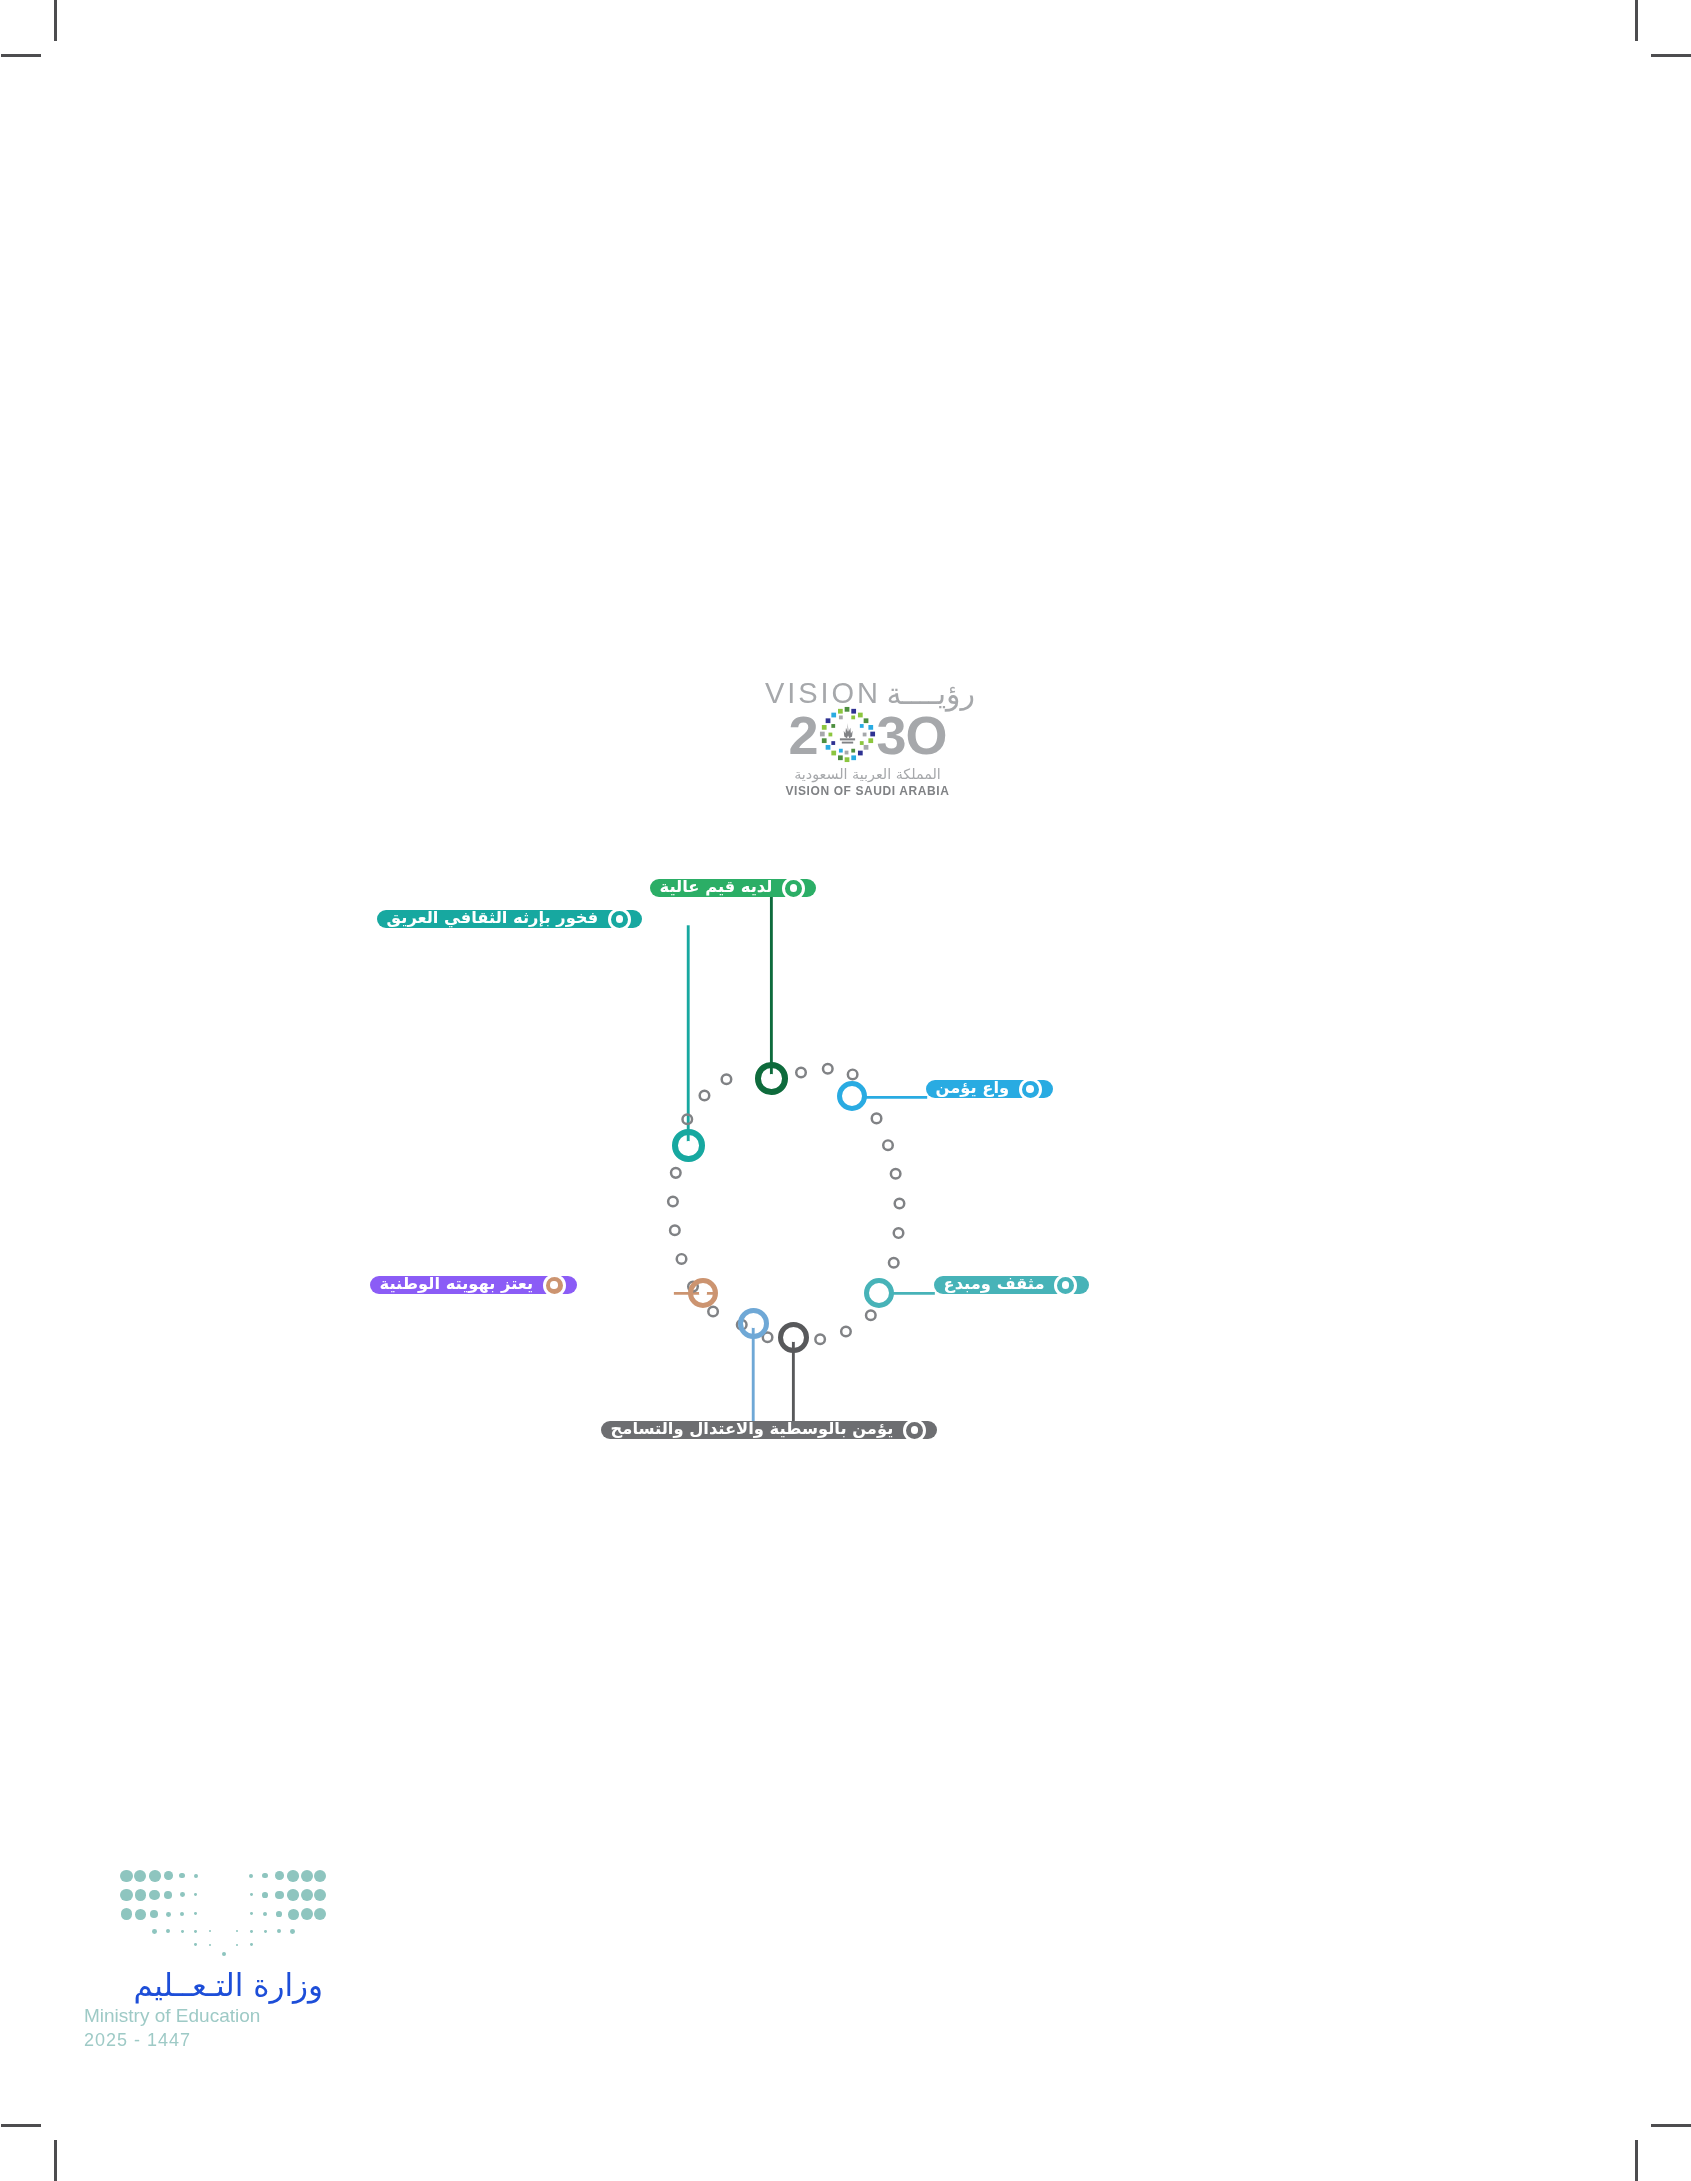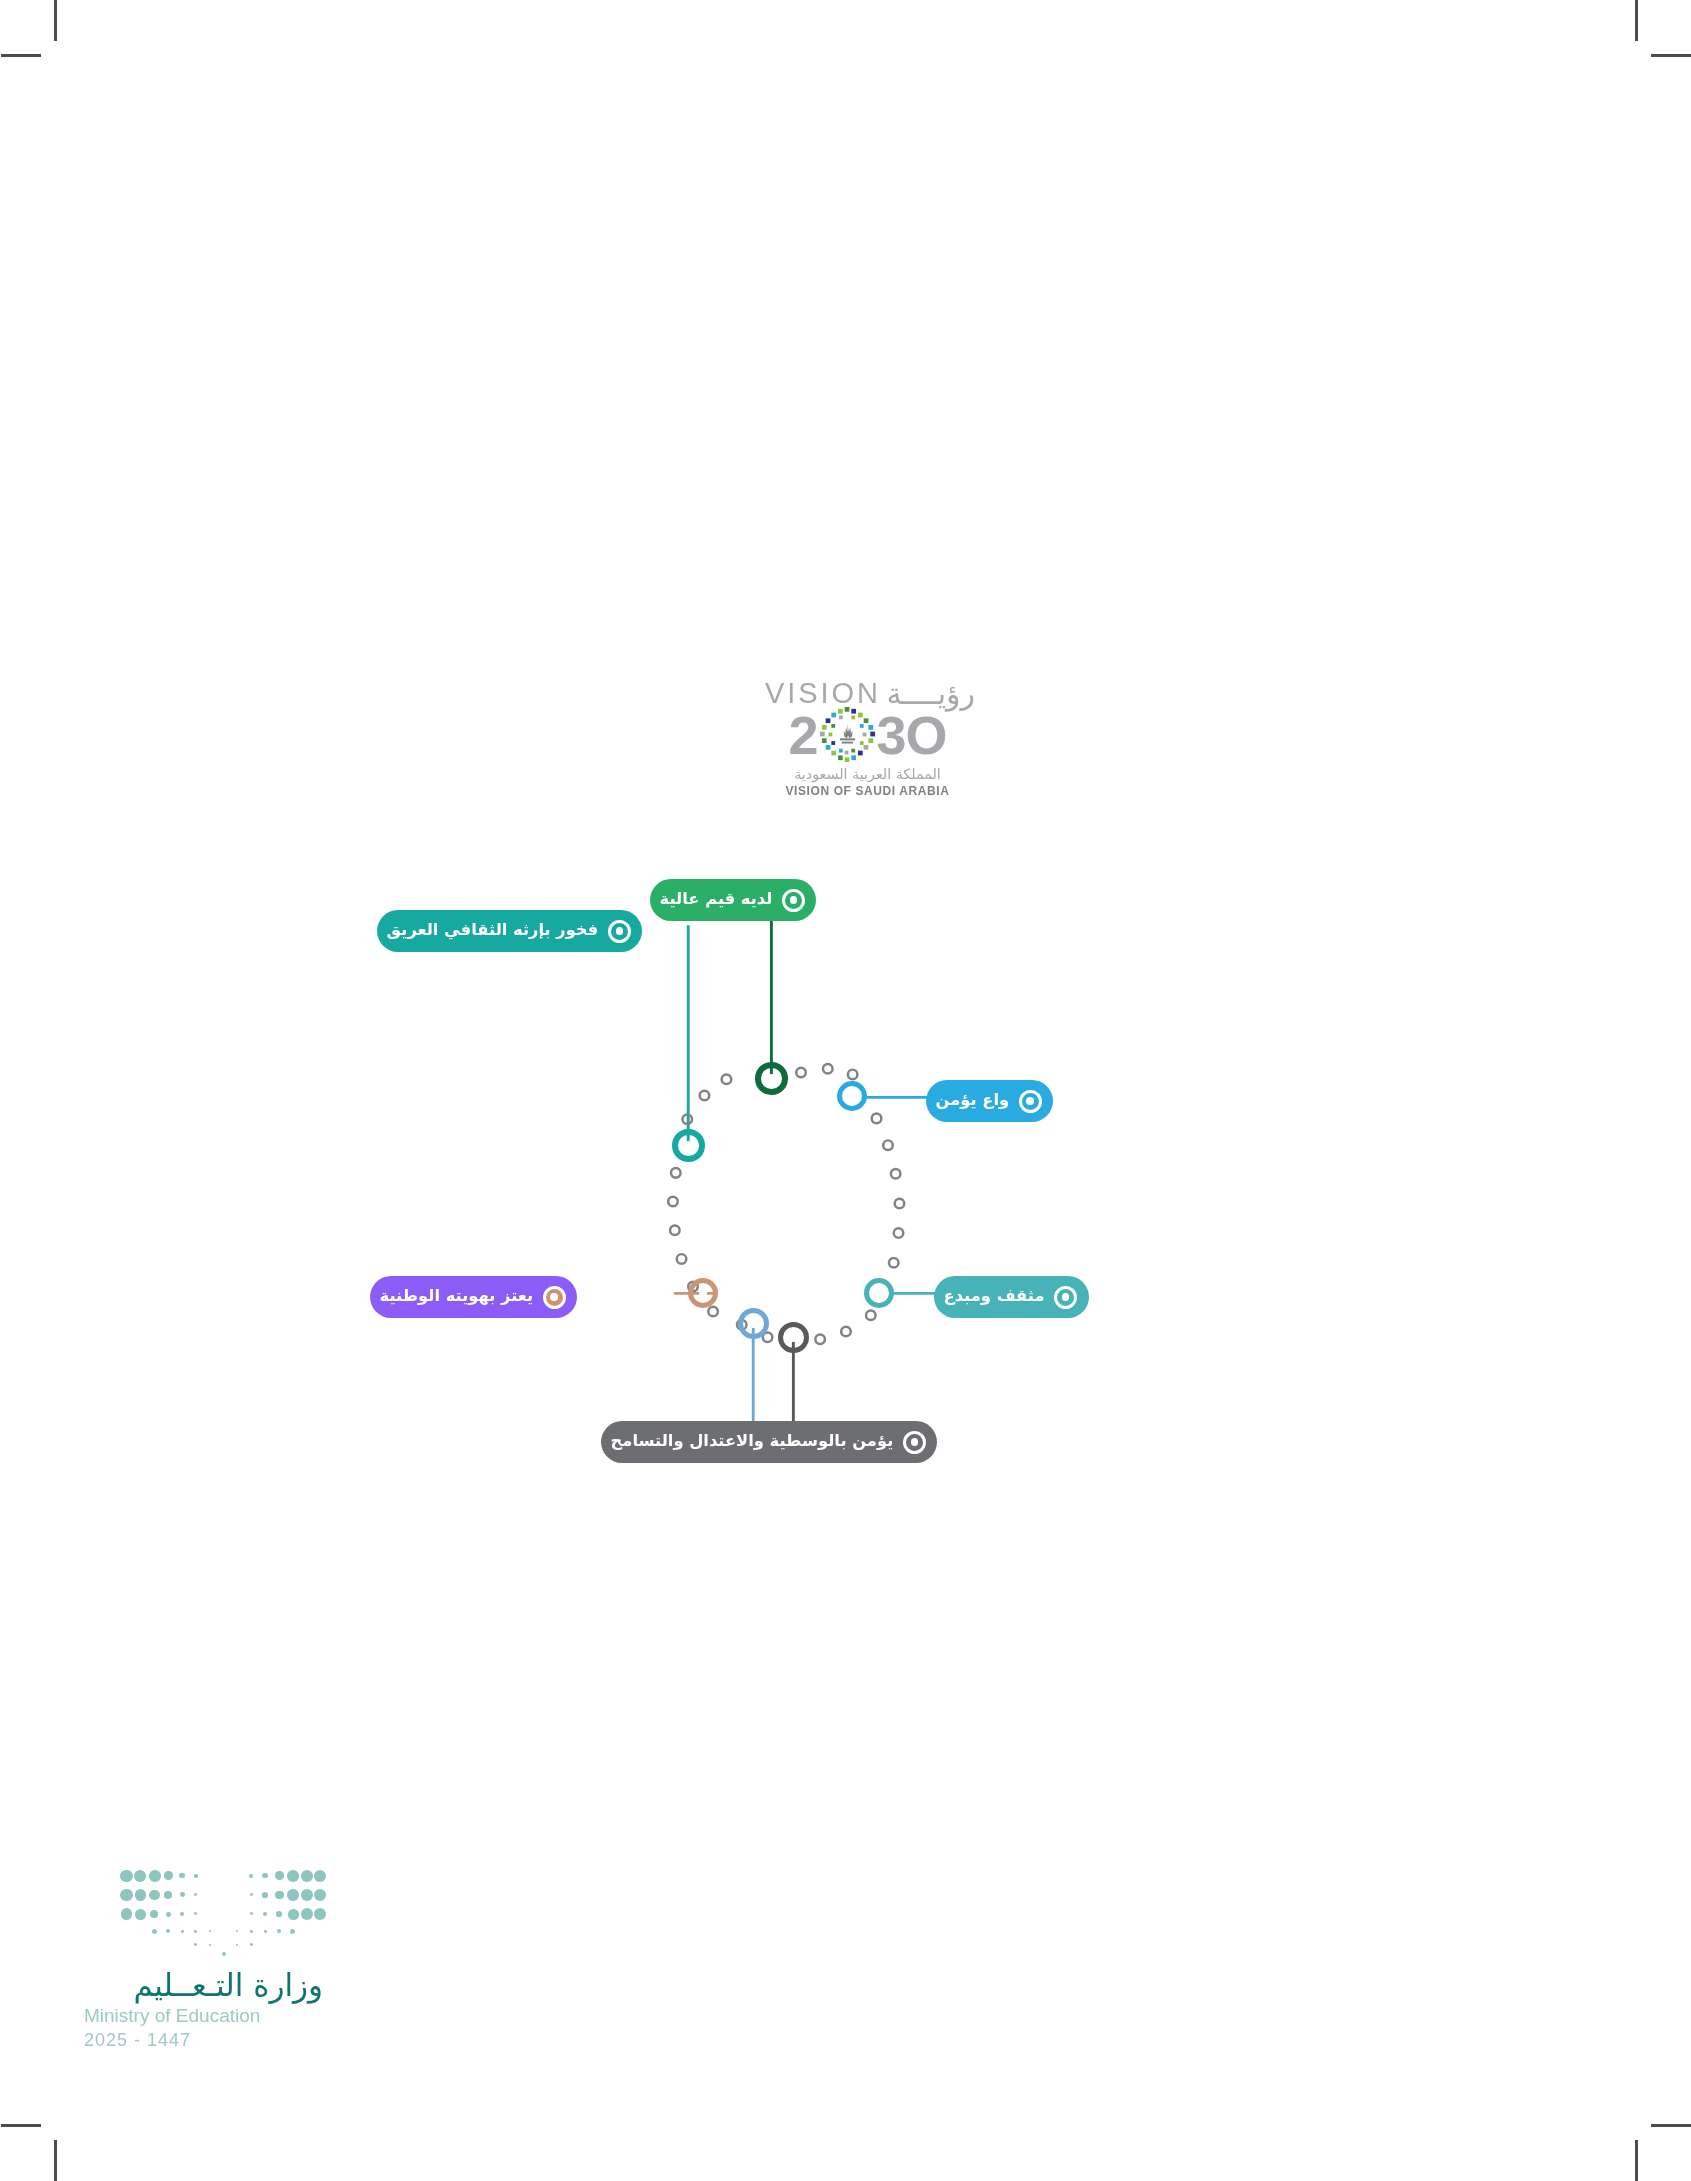--- a/index.html
+++ b/index.html
@@ -40,21 +40,21 @@
   .vision-row3{position:absolute;top:92px;left:0;width:215px;text-align:center;}
   .v-ar2{font-size:14.3px;color:#a6a8ab;font-family:"DejaVu Sans",sans-serif;}
   .v-en2{font-size:12px;color:#808285;letter-spacing:0.6px;direction:ltr;
          font-family:"Liberation Sans",sans-serif;font-weight:700;margin-top:1.9px;}
 
   
   .diagram{position:absolute;left:411px;top:841px;width:889px;height:593px;}
   .diagram svg{position:absolute;left:0;top:0;}
 
   .pill{position:absolute;display:flex;align-items:center;direction:rtl;
-        border-radius:21px;height:42px;box-sizing:border-box;
+        border-radius:21px;height:18px;box-sizing:border-box;
         padding:0 11.5px 0 9.6px;white-space:nowrap;}
   .pill .ptext{color:#ffffff;font-weight:700;font-size:16.3px;
         font-family:"DejaVu Sans",sans-serif;line-height:1;padding-bottom:1.9px;}
   .pill .pdot{width:23px;height:23px;border-radius:50%;
         border:3.8px solid #ffffff;box-sizing:border-box;
         display:flex;align-items:center;justify-content:center;
         margin-left:9.6px;flex:0 0 auto;}
   .pill .pdot i{display:block;width:7.6px;height:7.6px;border-radius:50%;background:#fff;}
 
   
@@ -62,21 +62,21 @@
         display:flex;align-items:center;justify-content:center;}
   .node i{display:block;border-radius:50%;background:#fff;}
 
   .center-word{position:absolute;left:0;top:0;width:100%;text-align:center;
         color:#17A8A0;font-weight:700;font-family:"DejaVu Sans",sans-serif;}
 
   
   .moe{position:absolute;left:84px;top:1869px;width:239px;height:210px;}
   .moe-dots{position:relative;width:206px;height:81px;}
   .moe-dots span{position:absolute;border-radius:50%;background:#8ec5bf;}
-  .moe-ar{margin-top:17px;font-size:31px;color:#0f766e;direction:rtl;
+  .moe-ar{margin-top:17px;font-size:31px;color:#1d4ed8;direction:rtl;
           font-family:"DejaVu Sans",sans-serif;letter-spacing:0px;}
   .moe-en{font-size:19px;color:#9ecac6;direction:ltr;margin-top:1.9px;
           font-family:"Liberation Sans",sans-serif;}
   .moe-yr{font-size:18px;color:#9ecac6;direction:ltr;margin-top:2.9px;
           font-family:"Liberation Sans",sans-serif;letter-spacing:1px;}
 </style>
 </head>
 <body>
 
 <div class="page">

